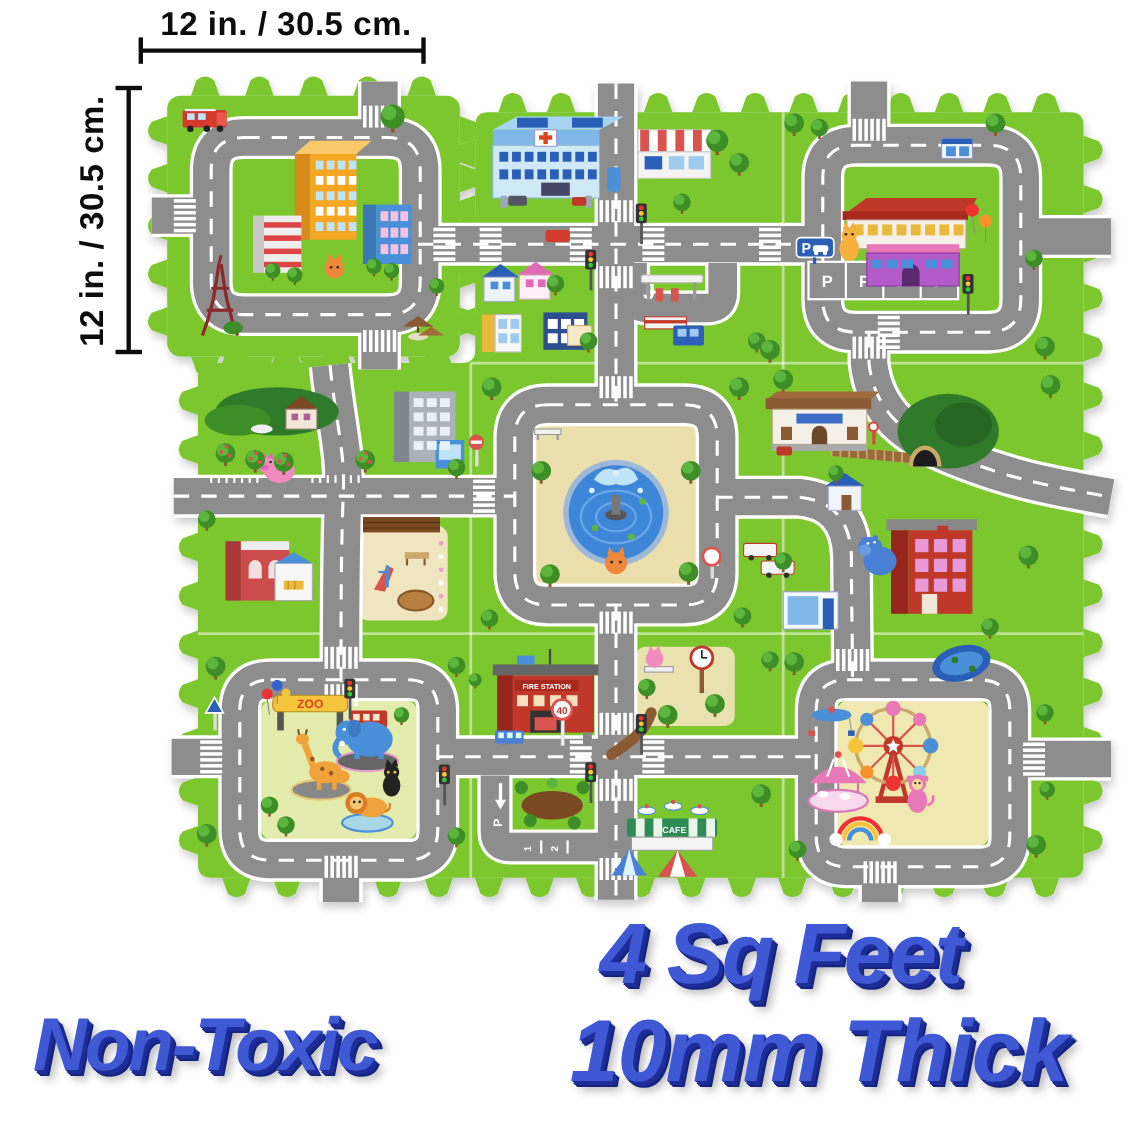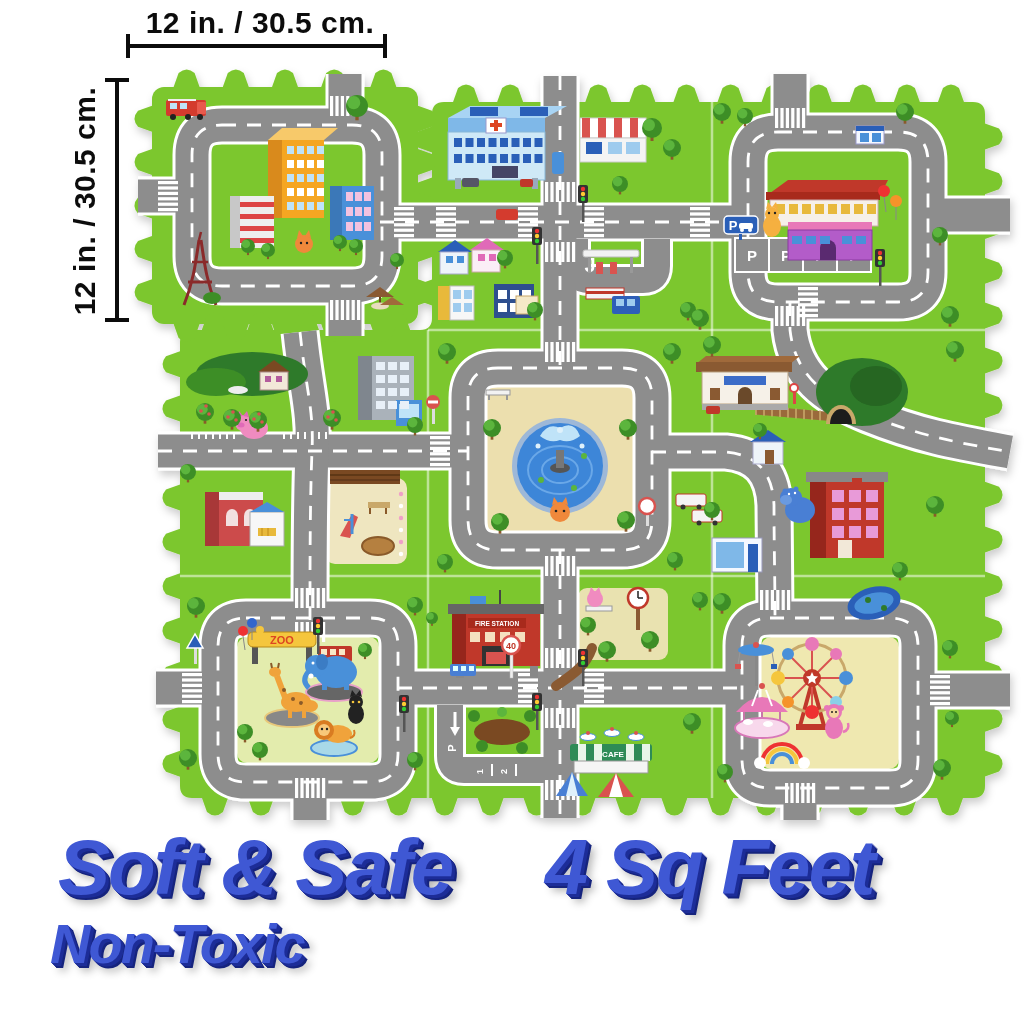--- a/index.html
+++ b/index.html
@@ -11,21 +11,21 @@
   .dim-label{position:absolute;color:var(--ink,#0c0c0c);font-weight:bold;
        font-size:30px;letter-spacing:.5px;white-space:nowrap;text-align:center;}
   #dim-top{left:115px;top:6px;width:290px;}
   #dim-left{left:-64px;top:183px;width:300px;height:36px;transform:rotate(-90deg);}
   .mk{position:absolute;font-weight:bold;font-style:italic;line-height:1;
       color:var(--blue,#3f58d4);white-space:nowrap;letter-spacing:-2px;
       text-shadow:1px 1px 0 var(--blue-sh,#1d2d98),2px 2px 0 var(--blue-sh,#1d2d98),
         3px 3px 0 var(--blue-sh,#1d2d98),4px 4px 0 #16247e,5px 5px 0 #16247e,
         8px 8px 9px rgba(0,0,0,.30);}
   #mk1{left:58px;top:828px;font-size:78px;}
-  #mk2{left:30px;top:916px;font-size:56px;margin-left:20px;}
+  #mk2{left:30px;top:916px;font-size:68px;}
   #mk3{left:545px;top:828px;font-size:78px;}
   #mk4{left:518px;top:916px;font-size:80px;letter-spacing:-1px;}
 </style>
 </head>
 <body>
 
 <div id="stage">
 <svg width="1028" height="1028" viewBox="0 0 1028 1028">
   <defs>
     <filter id="matshadow" x="-5%" y="-5%" width="112%" height="112%">
@@ -1273,16 +1273,16 @@
     <line x1="385" y1="34" x2="385" y2="58"></line>
     <line x1="117" y1="80" x2="117" y2="320"></line>
     <line x1="105" y1="80" x2="129" y2="80"></line>
     <line x1="105" y1="320" x2="129" y2="320"></line>
   </g>
 </svg>
 
 <div id="dim-top" class="dim-label">12 in. / 30.5 cm.</div>
 <div id="dim-left" class="dim-label">12 in. / 30.5 cm.</div>
 
-<div id="mk1" class="mk">Soft &amp; Safe</div>
 <div id="mk2" class="mk">Non-Toxic</div>
 <div id="mk3" class="mk">4 Sq Feet</div>
+<div id="mk4" class="mk">10mm Thick</div>
 </div>
 
 </body></html>

